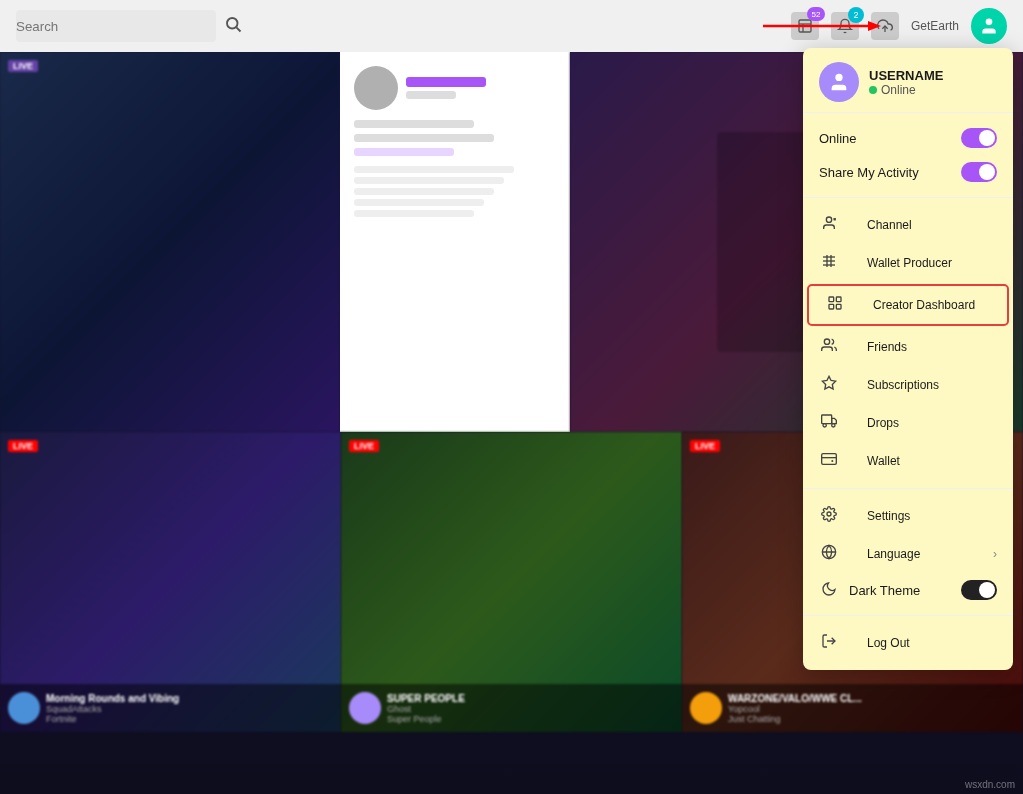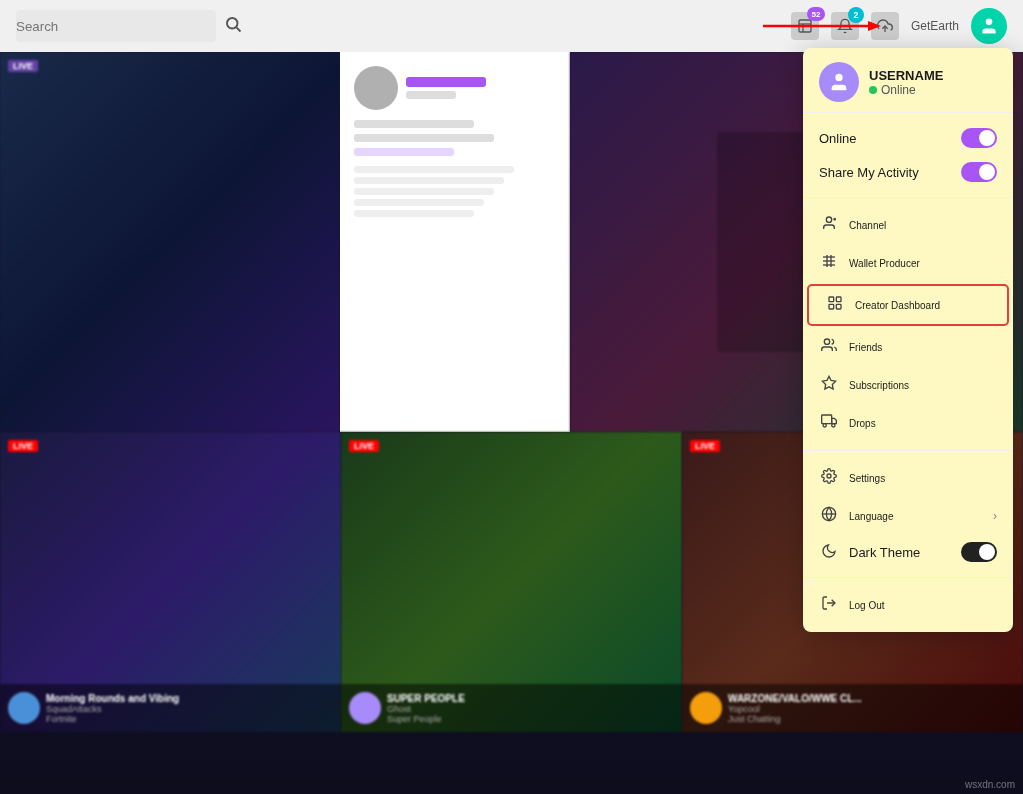--- a/index.html
+++ b/index.html
@@ -52,21 +52,21 @@
       cursor: pointer;
     }
 
     .badge {
       position: absolute;
       top: -6px;
       right: -6px;
       background: #a855f7;
       color: white;
       font-size: 9px;
-      font-weight: bold;
+      font-weight: normal;
       border-radius: 50%;
       width: 16px;
       height: 16px;
       display: flex;
       align-items: center;
       justify-content: center;
       margin-left: 29px;
     }
 
     .icon-box {
@@ -213,21 +213,22 @@
 
     .menu-item-icon {
       font-size: 16px;
       width: 20px;
       text-align: center;
       color: #444;
     }
 
     .menu-item-label {
       flex: 1;
-      font-size: 10px;
+      font-size: 12px;
+      margin-left: 18px;
     }
 
     .menu-item-chevron {
       color: #888;
       font-size: 12px;
     }
 
     
     .blurred-bg {
       position: absolute;
@@ -482,20 +483,30 @@
         <svg width="16" height="16" viewBox="0 0 24 24" fill="none" stroke="#444" stroke-width="2">
           <rect x="1" y="3" width="15" height="13" rx="1"></rect>
           <polygon points="16 8 20 8 23 11 23 16 16 16 16 8"></polygon>
           <circle cx="5.5" cy="18.5" r="2.5"></circle>
           <circle cx="18.5" cy="18.5" r="2.5"></circle>
         </svg>
       </span>
       <span class="menu-item-label">Drops</span>
     </div>
 
+    <div class="menu-item">
+      <span class="menu-item-icon">
+        <svg width="16" height="16" viewBox="0 0 24 24" fill="none" stroke="#444" stroke-width="2">
+          <rect x="1" y="4" width="22" height="16" rx="2"></rect>
+          <line x1="1" y1="10" x2="23" y2="10"></line>
+          <circle cx="17" cy="15" r="1.5" fill="#444" stroke="none"></circle>
+        </svg>
+      </span>
+      <span class="menu-item-label">Wallet</span>
+    </div>
   </div>
 
   <div class="menu-section">
     <div class="menu-item">
       <span class="menu-item-icon">
         <svg width="16" height="16" viewBox="0 0 24 24" fill="none" stroke="#444" stroke-width="2">
           <circle cx="12" cy="12" r="3"></circle>
           <path d="M19.4 15a1.65 1.65 0 0 0 .33 1.82l.06.06a2 2 0 0 1-2.83 2.83l-.06-.06a1.65 1.65 0 0 0-1.82-.33 1.65 1.65 0 0 0-1 1.51V21a2 2 0 0 1-4 0v-.09A1.65 1.65 0 0 0 9 19.4a1.65 1.65 0 0 0-1.82.33l-.06.06a2 2 0 0 1-2.83-2.83l.06-.06A1.65 1.65 0 0 0 4.68 15a1.65 1.65 0 0 0-1.51-1H3a2 2 0 0 1 0-4h.09A1.65 1.65 0 0 0 4.6 9a1.65 1.65 0 0 0-.33-1.82l-.06-.06a2 2 0 0 1 2.83-2.83l.06.06A1.65 1.65 0 0 0 9 4.68a1.65 1.65 0 0 0 1-1.51V3a2 2 0 0 1 4 0v.09a1.65 1.65 0 0 0 1 1.51 1.65 1.65 0 0 0 1.82-.33l.06-.06a2 2 0 0 1 2.83 2.83l-.06.06A1.65 1.65 0 0 0 19.4 9a1.65 1.65 0 0 0 1.51 1H21a2 2 0 0 1 0 4h-.09a1.65 1.65 0 0 0-1.51 1z"></path>
         </svg>
       </span>

